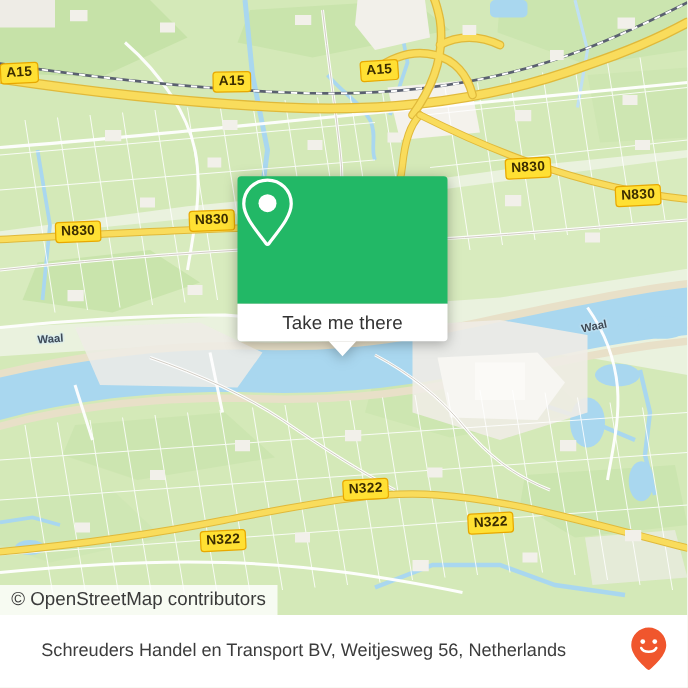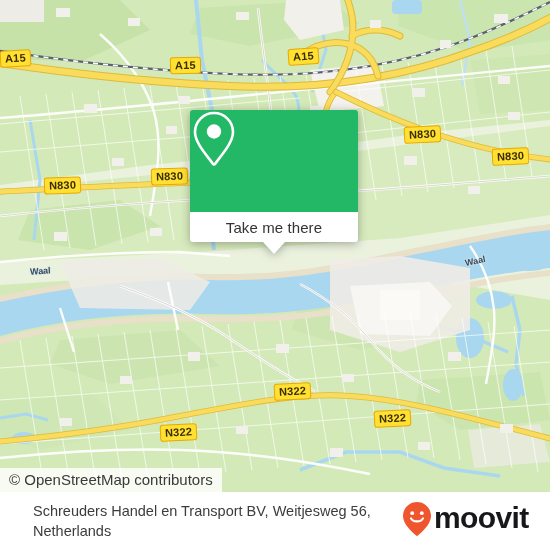--- a/index.html
+++ b/index.html
@@ -45,21 +45,21 @@
     height:24px;line-height:24px;
     padding:0 9px;
     background:rgba(255,255,255,.82);
     color:#3a3a3a;
     font-size:15px;
     white-space:nowrap;
   }
 
   
   .callout{
-    position:absolute;left:190px;top:110px;width:168px;
+    position:absolute;left:190px;top:141px;width:168px;
     filter:drop-shadow(0 2px 5px rgba(0,0,0,.30));
   }
   .callout-top{
     height:102px;
     background:#22b866;
     border-radius:3px 3px 0 0;
     display:flex;align-items:center;justify-content:center;
   }
   .pin-icon svg{display:block;}
   .callout-bottom{
@@ -348,20 +348,15 @@
       <span class="brand-mark">
         <svg width="30" height="36" viewBox="0 0 30 36" aria-hidden="true">
           <path d="M15 1 C 7.3 1 1 7.3 1 15 C 1 23.2 10.2 31.2 14.1 34.6
                    C 14.6 35.05 15.4 35.05 15.9 34.6 C 19.8 31.2 29 23.2 29 15
                    C 29 7.3 22.7 1 15 1 Z" fill="#F0562D"></path>
           <circle cx="10.2" cy="12.2" r="1.9" fill="#ffffff"></circle>
           <circle cx="19.8" cy="12.2" r="1.9" fill="#ffffff"></circle>
           <path d="M9 17.4 C 10.8 21.4 19.2 21.4 21 17.4" fill="none" stroke="#ffffff" stroke-width="2.1" stroke-linecap="round"></path>
         </svg>
       </span>
-      <span class="brand-word">
-        <svg width="102" height="32" viewBox="0 0 102 32" aria-hidden="true">
-          <text x="0" y="25" font-family="'Liberation Sans', sans-serif" font-size="30" font-weight="bold" fill="#18181a" letter-spacing="-0.6" id="brandword">moovit</text>
-        </svg>
-      </span>
     </div>
   </div>
 </div>
 
 </body></html>

